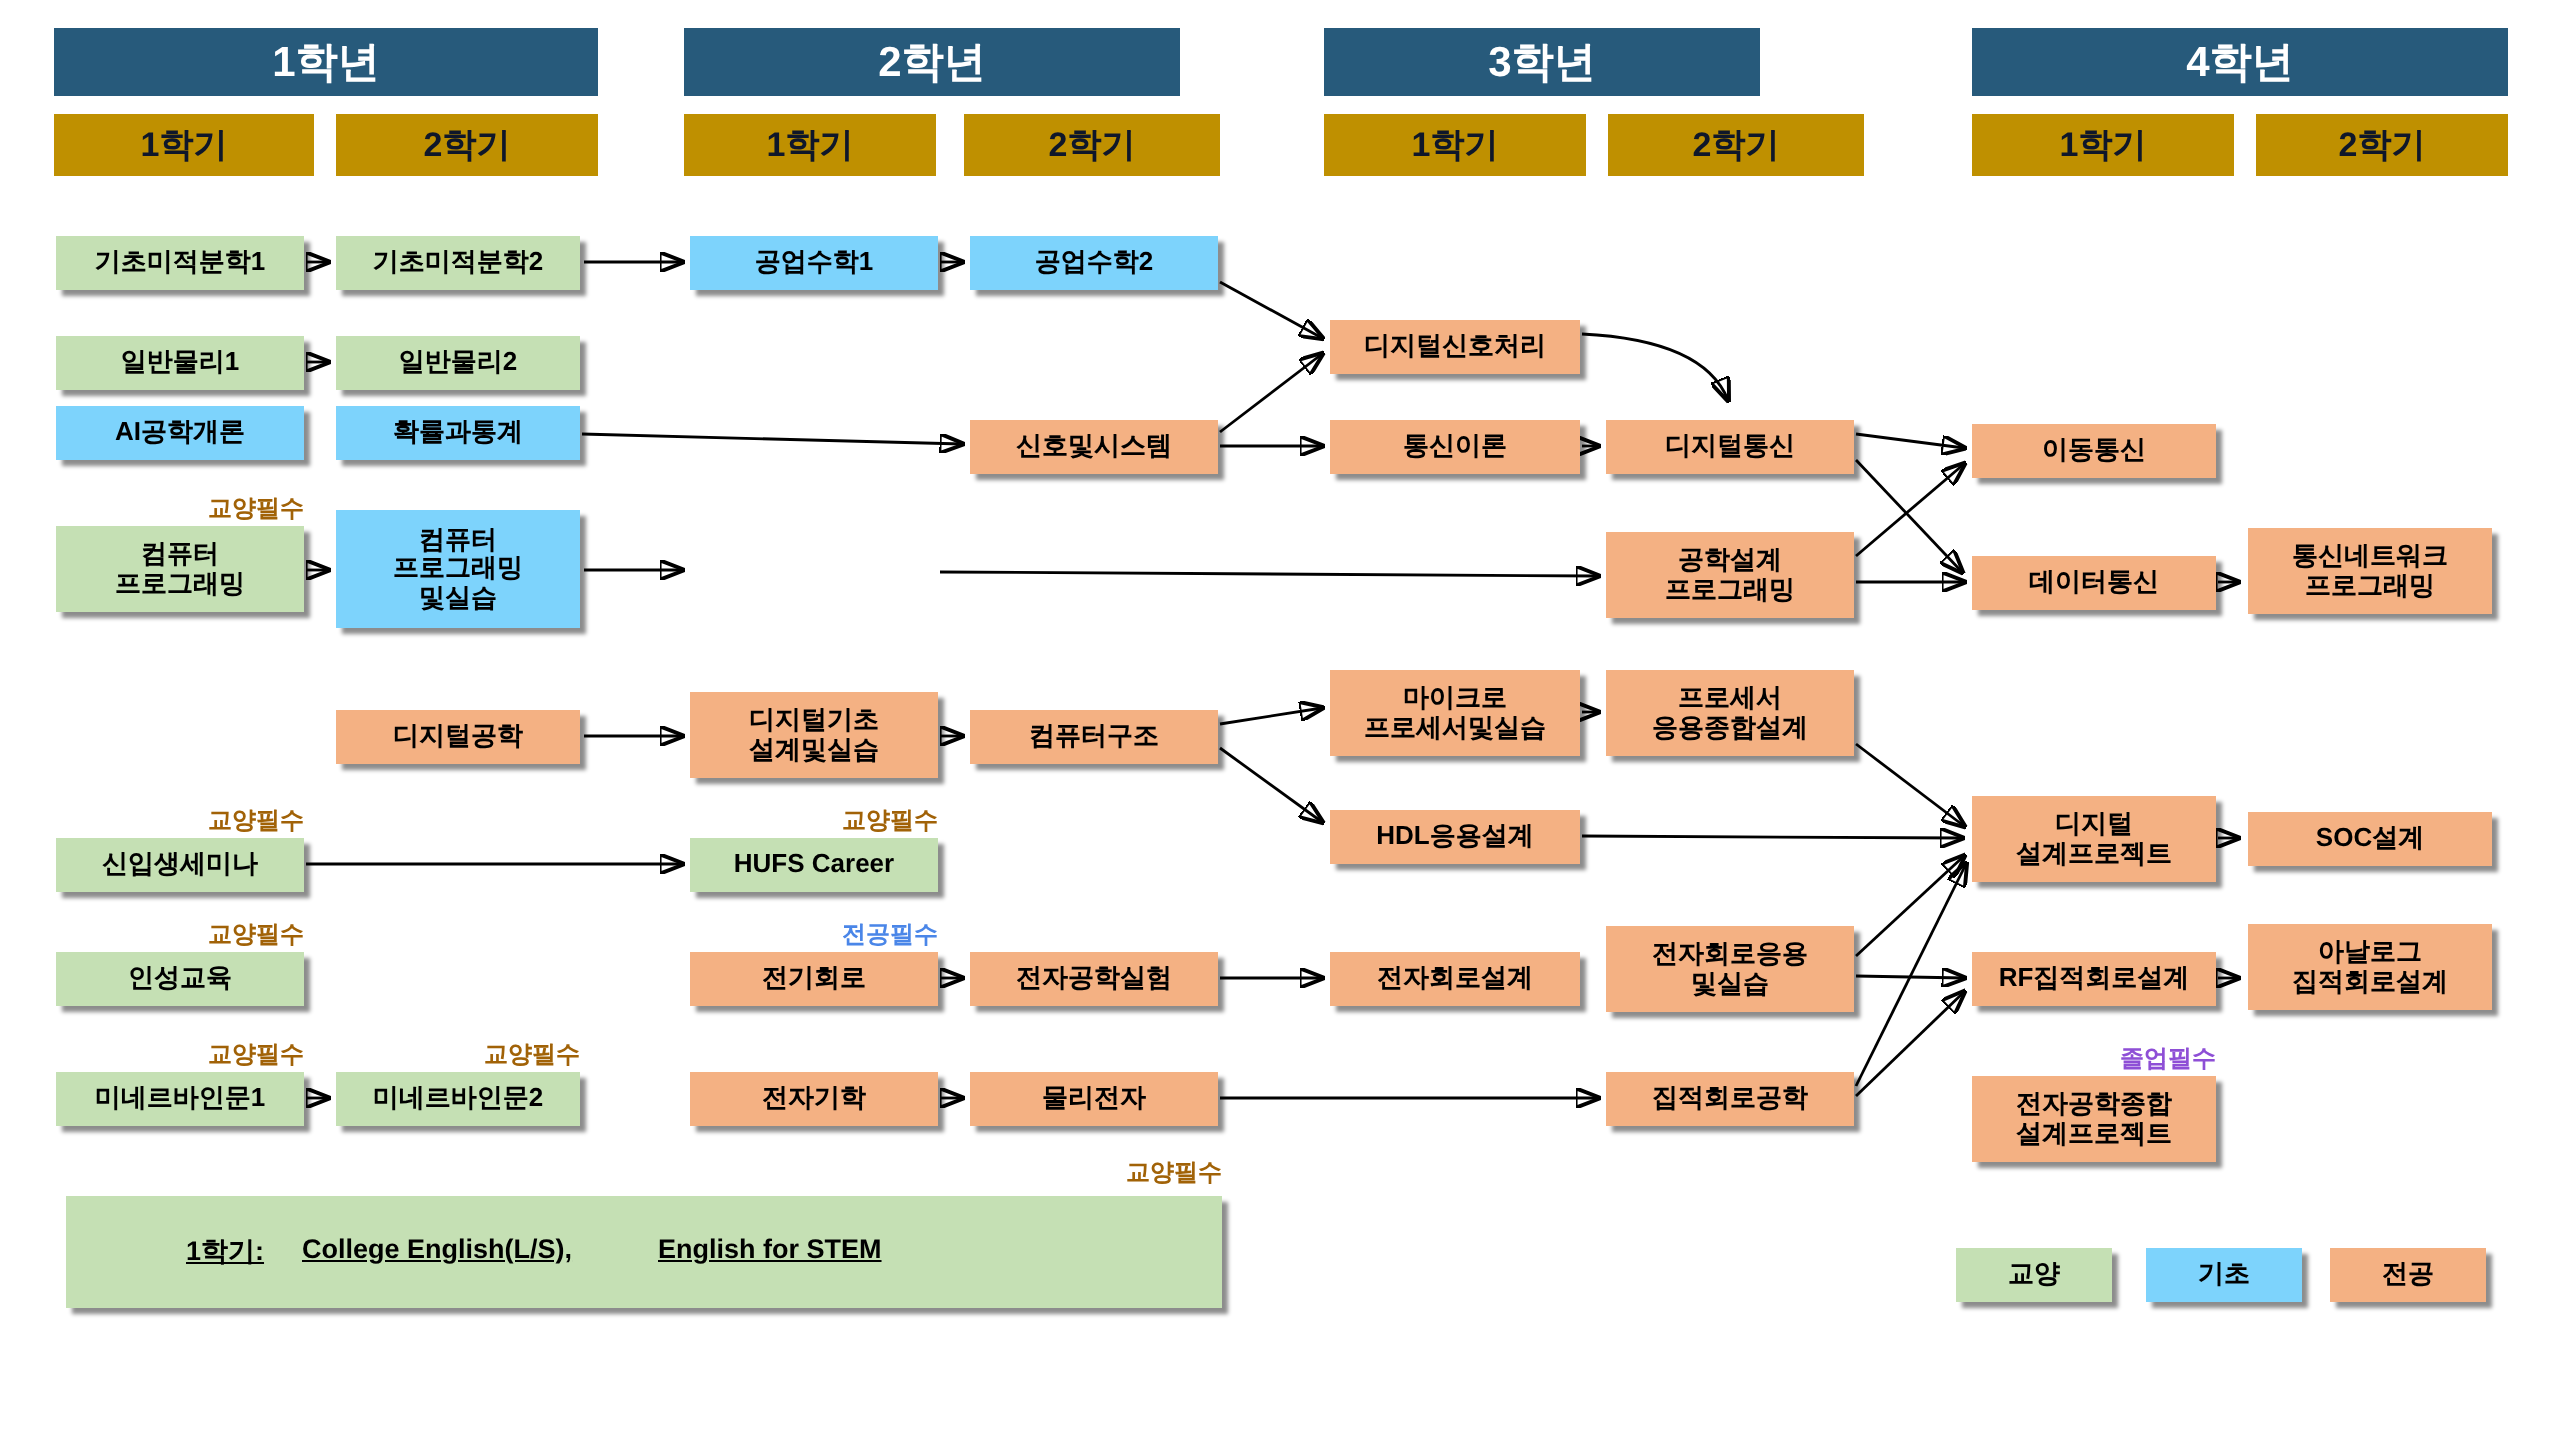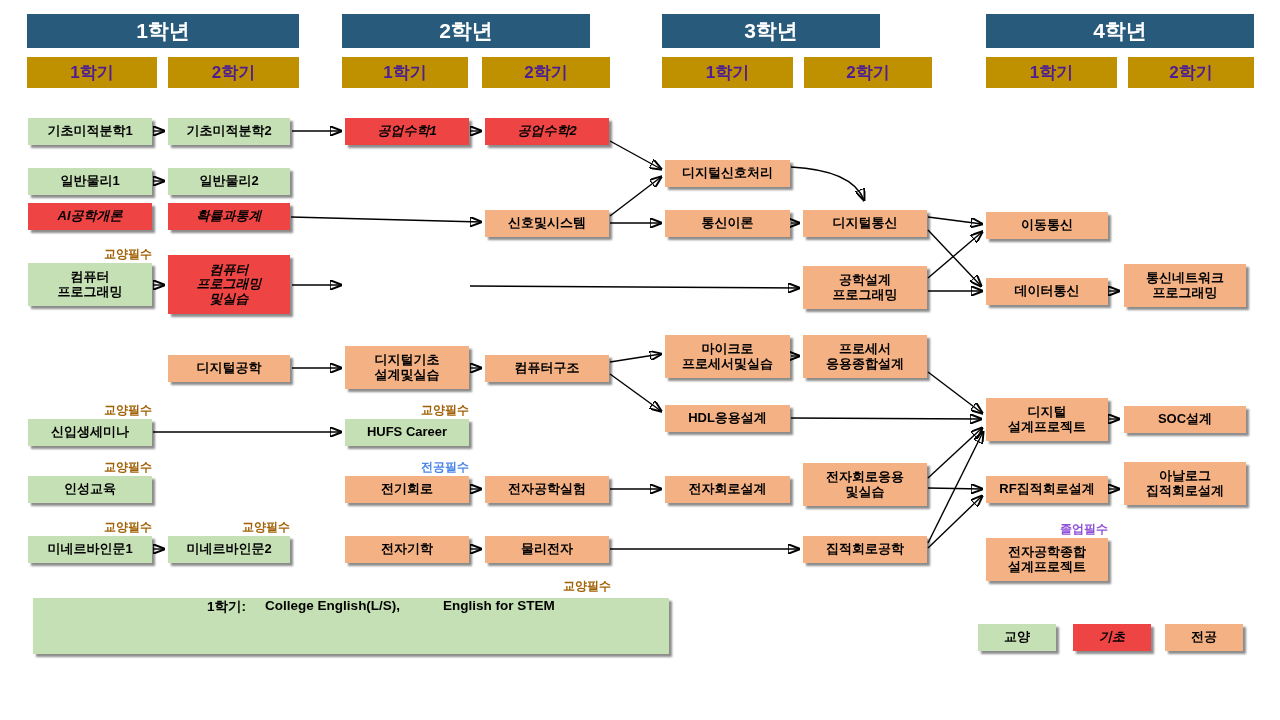--- a/index.html
+++ b/index.html
@@ -6,45 +6,45 @@
   #canvas{
     position:relative;width:1280px;height:720px;background:#ffffff;overflow:hidden;
     font-family:"Liberation Sans","DejaVu Sans",sans-serif;
   }
   .yearbar{
     position:absolute;height:34px;background:#275A7B;color:#fff;
     display:flex;align-items:center;justify-content:center;
     font-size:21px;font-weight:bold;
   }
   .sembar{
-    position:absolute;height:31px;background:#BF9000;color:#4c1d95;
+    position:absolute;height:31px;background:#BF9000;color:#0f172a;
     display:flex;align-items:center;justify-content:center;
     font-size:17px;font-weight:bold;
   }
   .box{
     position:absolute;display:flex;align-items:center;justify-content:center;
     text-align:center;font-size:13px;font-weight:bold;color:#000;
     white-space:pre-line;line-height:1.12;
     box-shadow:3px 3px 2px rgba(0,0,0,0.45);
   }
   .ge{background:#C5E0B4;}
-  .basic{background:#ef4444;font-style:italic;}
+  .basic{background:#7dd3fc;}
   .major{background:#F4B183;}
   .badge{
     position:absolute;font-size:12px;font-weight:bold;text-align:right;
   }
   .badge.red{color:#a16207;}
   .badge.blue{color:#4A86E8;}
   .badge.purple{color:#8E4FD6;}
   #arrows{position:absolute;left:0;top:0;pointer-events:none;}
   #arrows path{stroke:#000;stroke-width:1.4;fill:none;}
   .engbox{
-    position:absolute;left:33px;top:598px;width:636px;height:56px;background:#C5E0B4;
+    position:absolute;left:33px;top:598px;width:578px;height:56px;background:#C5E0B4;
     box-shadow:3px 3px 2px rgba(0,0,0,0.45);
-    display:flex;flex-direction:row;justify-content:center;gap:5px;
+    display:flex;flex-direction:column;justify-content:center;gap:5px;text-decoration:underline;
   }
   .eng-row{display:flex;font-size:13.5px;font-weight:bold;color:#000;padding-left:60px;}
   .eng-term{width:58px;}
   .eng-a{width:178px;}
 </style>
 </head>
 <body>
 
 <div id="canvas">
 

